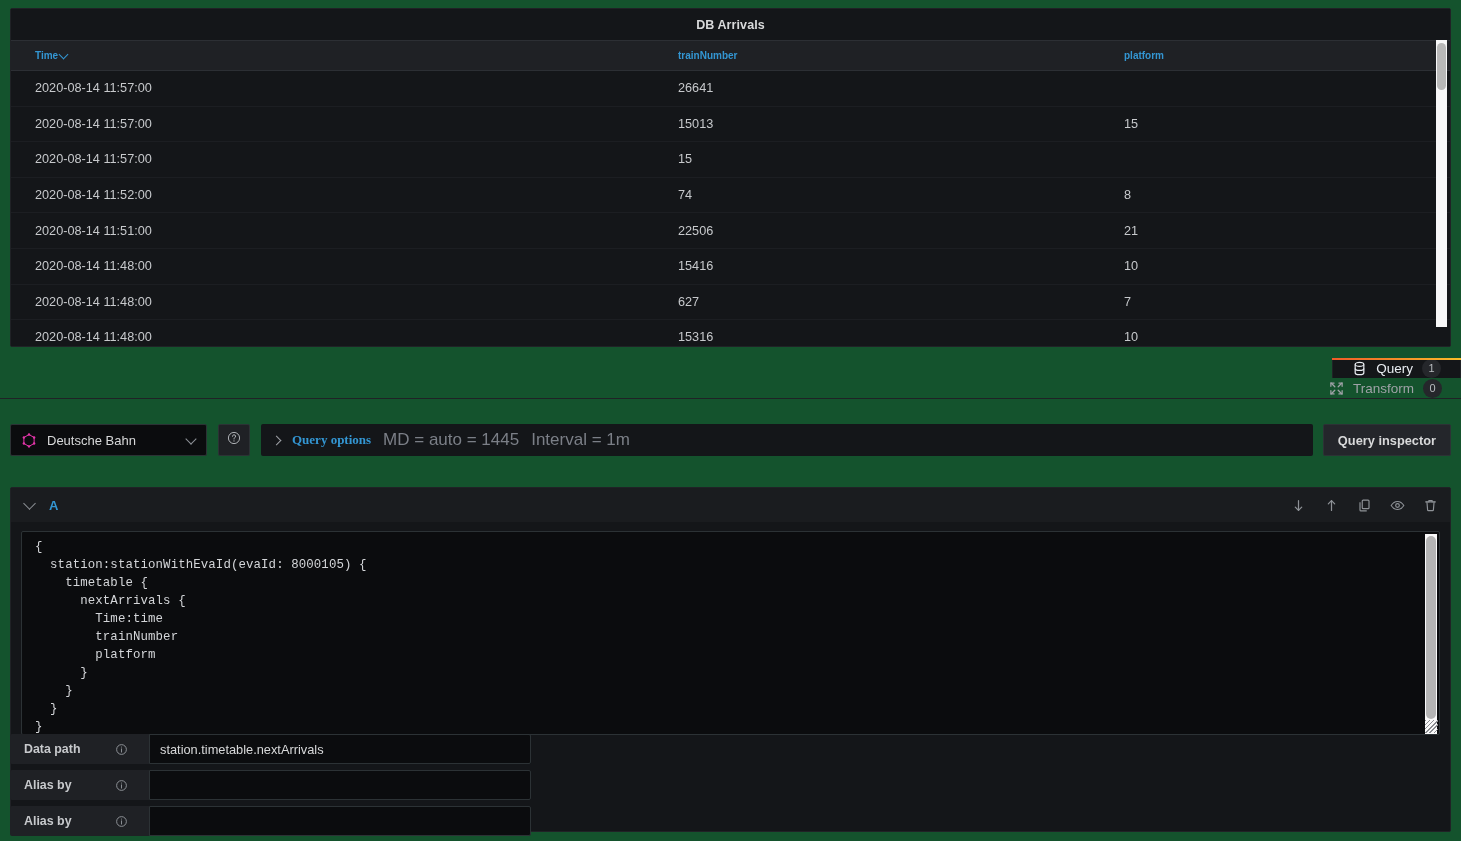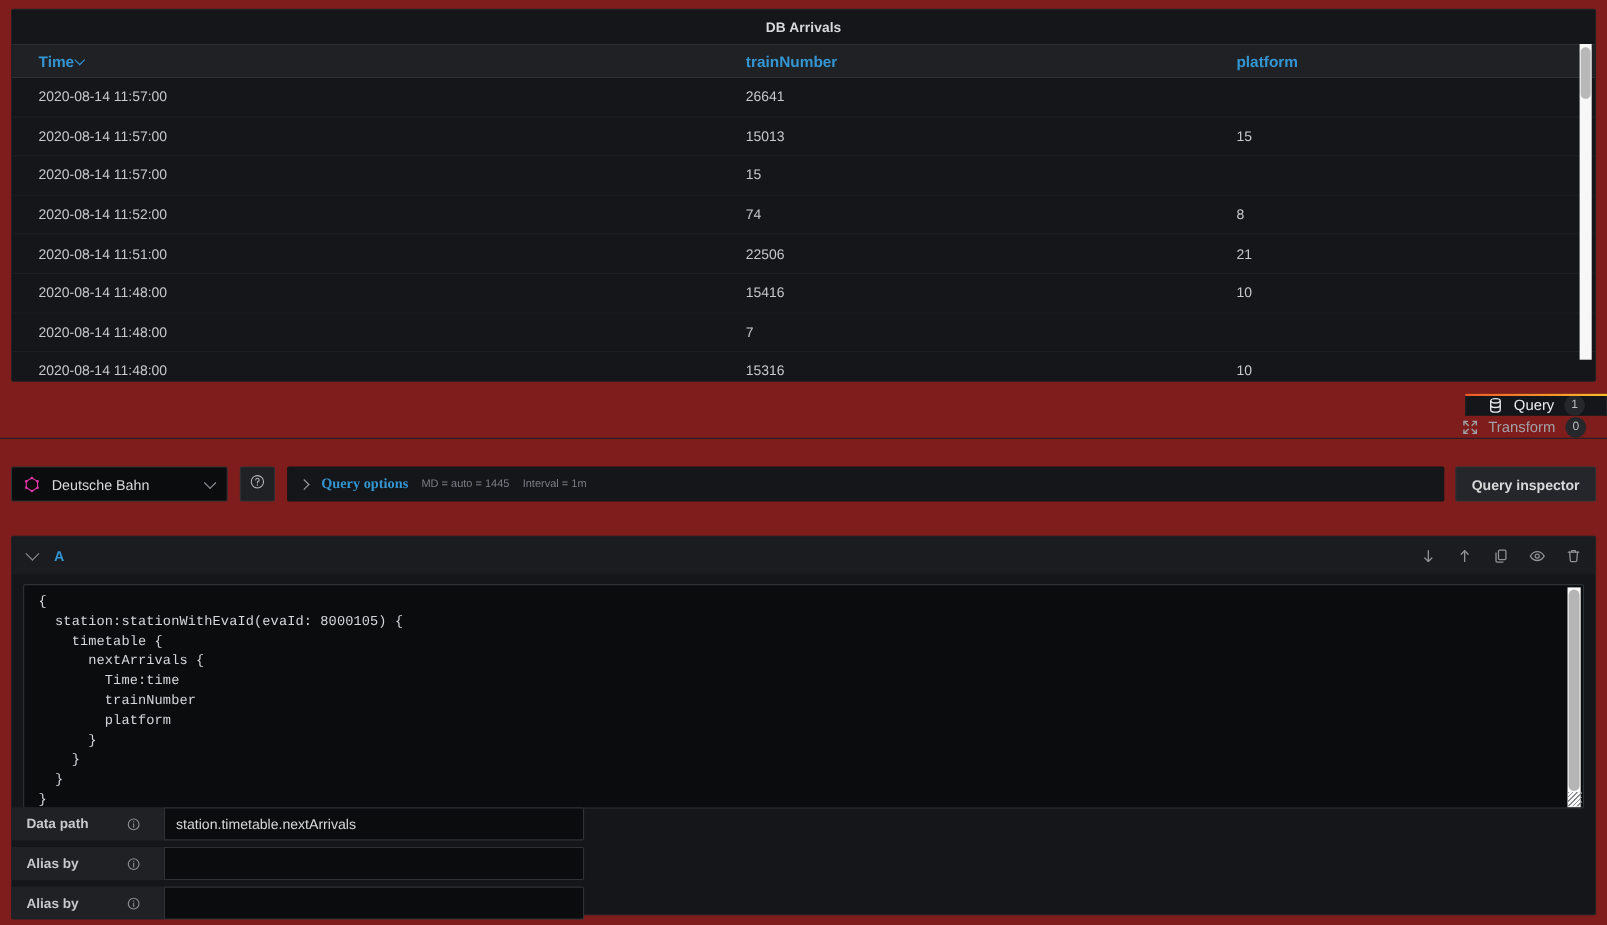--- a/index.html
+++ b/index.html
@@ -12,21 +12,21 @@
     background: #0b0c0e;
     font-family: "Liberation Sans", sans-serif;
     color: #d8d9da;
     -webkit-font-smoothing: antialiased;
   }
 
   .app {
     position: relative;
     width: 1461px;
     height: 841px;
-    background: #7f1d1d;
+    background: #14532d;
   }
 
   
   .panel {
     position: absolute;
     left: 10px;
     top: 8px;
     width: 1441px;
     height: 339px;
     background: #141619;
@@ -58,21 +58,21 @@
   .table-header {
     display: flex;
     align-items: center;
     height: 31px;
     background: #1f2125;
     border-top: 1px solid #2c2f34;
     border-bottom: 1px solid #2c2f34;
   }
 
   .th {
-    font-size: 14px;
+    font-size: 10px;
     font-weight: 700;
     color: #3396d3;
     display: flex;
     align-items: center;
     gap: 2px;
     white-space: nowrap;
   }
 
   .col-time      { width: 667px; padding-left: 24px; }
   .col-train     { width: 446px; }
@@ -269,21 +269,21 @@
   }
   .qopts-label {
     font-size: 13px;
     font-weight: 700;
     color: #3396d3;
     cursor: pointer;
     white-space: nowrap;
     font-family: Liberation Serif, serif;
   }
   .qopts-meta {
-    font-size: 10px;
+    font-size: 17px;
     color: #7b7f87;
     white-space: nowrap;
   }
 
   .qinspect-btn {
     height: 32px;
     margin-left: 10px;
     padding: 0 14px;
     background: #24262b;
     border: 1px solid #2c3235;
@@ -493,20 +493,21 @@
             <div class="td col-train">22506</div>
             <div class="td col-platform">21</div>
           </div>
           <div class="tr">
             <div class="td col-time">2020-08-14 11:48:00</div>
             <div class="td col-train">15416</div>
             <div class="td col-platform">10</div>
           </div>
           <div class="tr">
             <div class="td col-time">2020-08-14 11:48:00</div>
+            <div class="td col-train">627</div>
             <div class="td col-platform">7</div>
           </div>
           <div class="tr">
             <div class="td col-time">2020-08-14 11:48:00</div>
             <div class="td col-train">15316</div>
             <div class="td col-platform">10</div>
           </div>
         </div>
 
       <div class="tbl-scroll-track">

